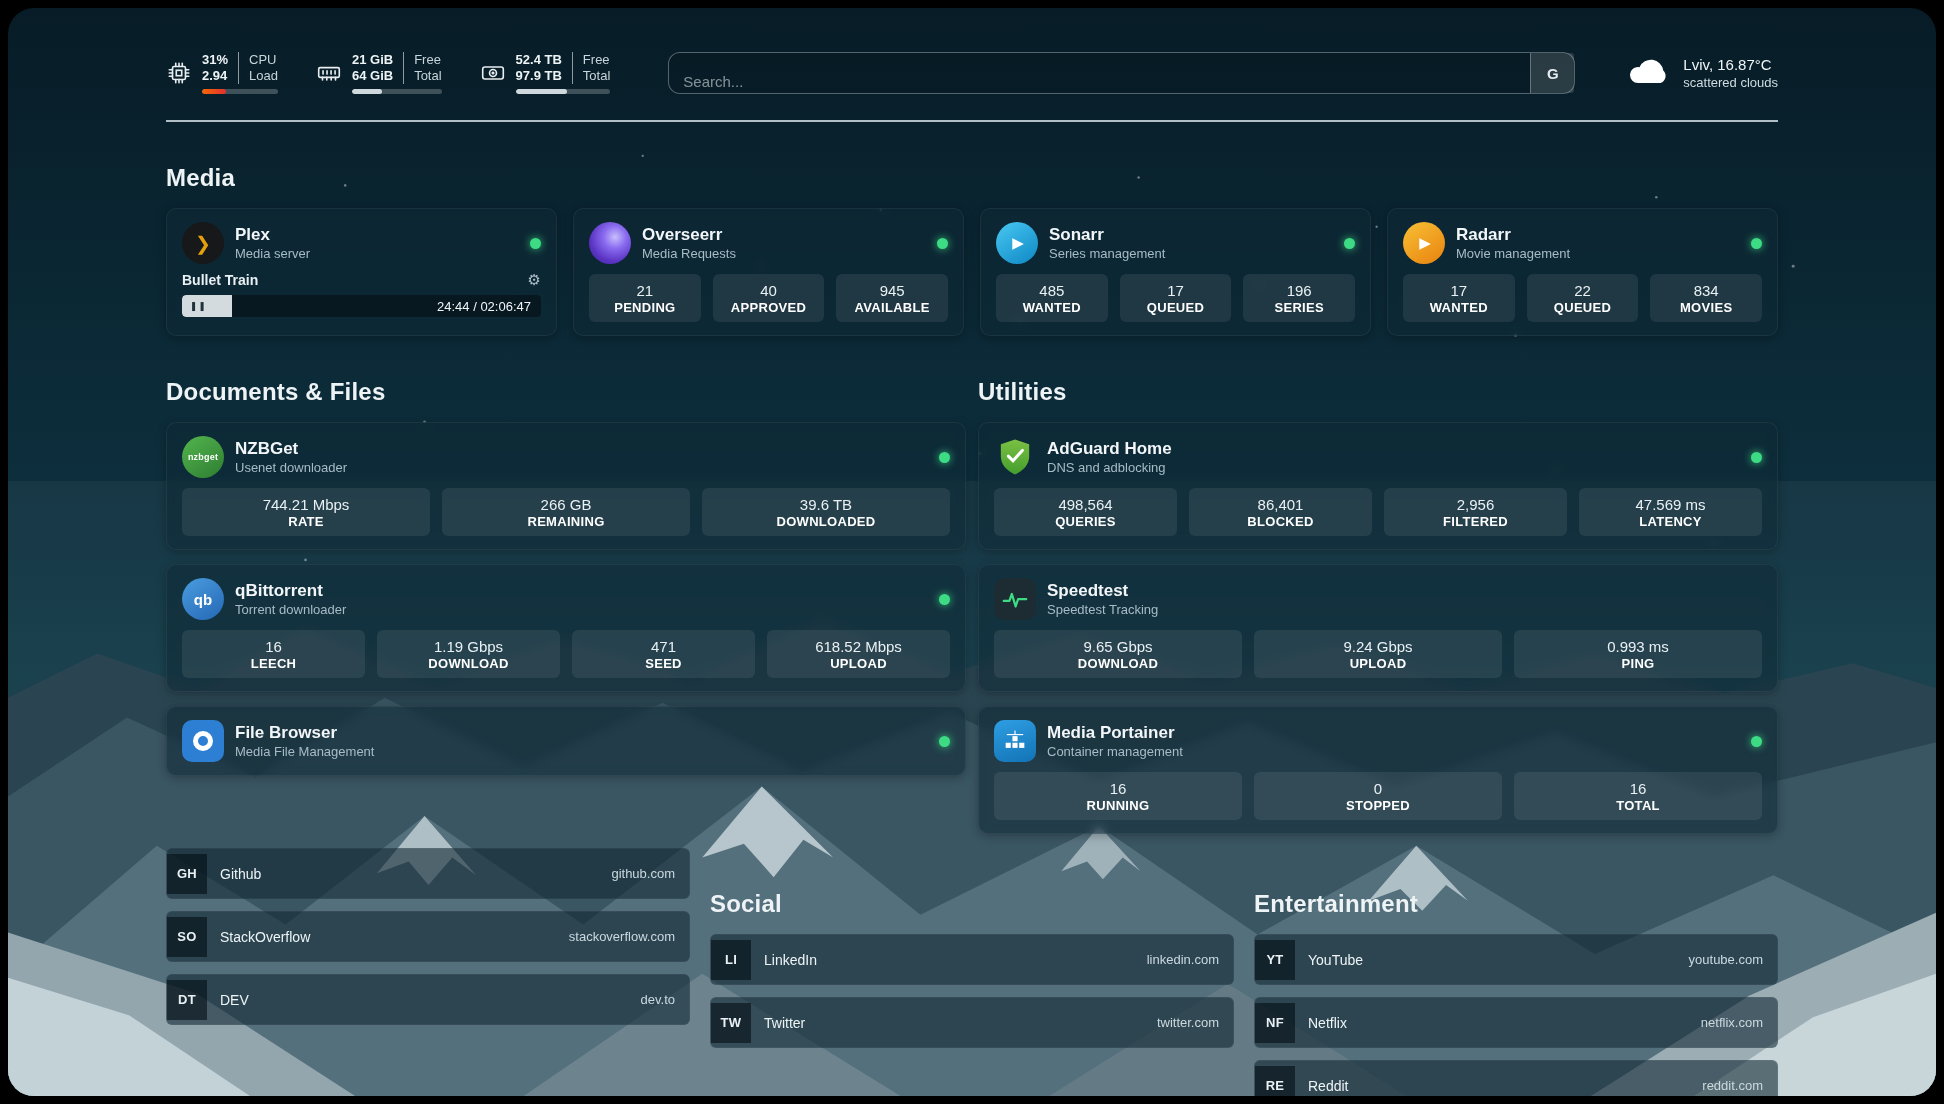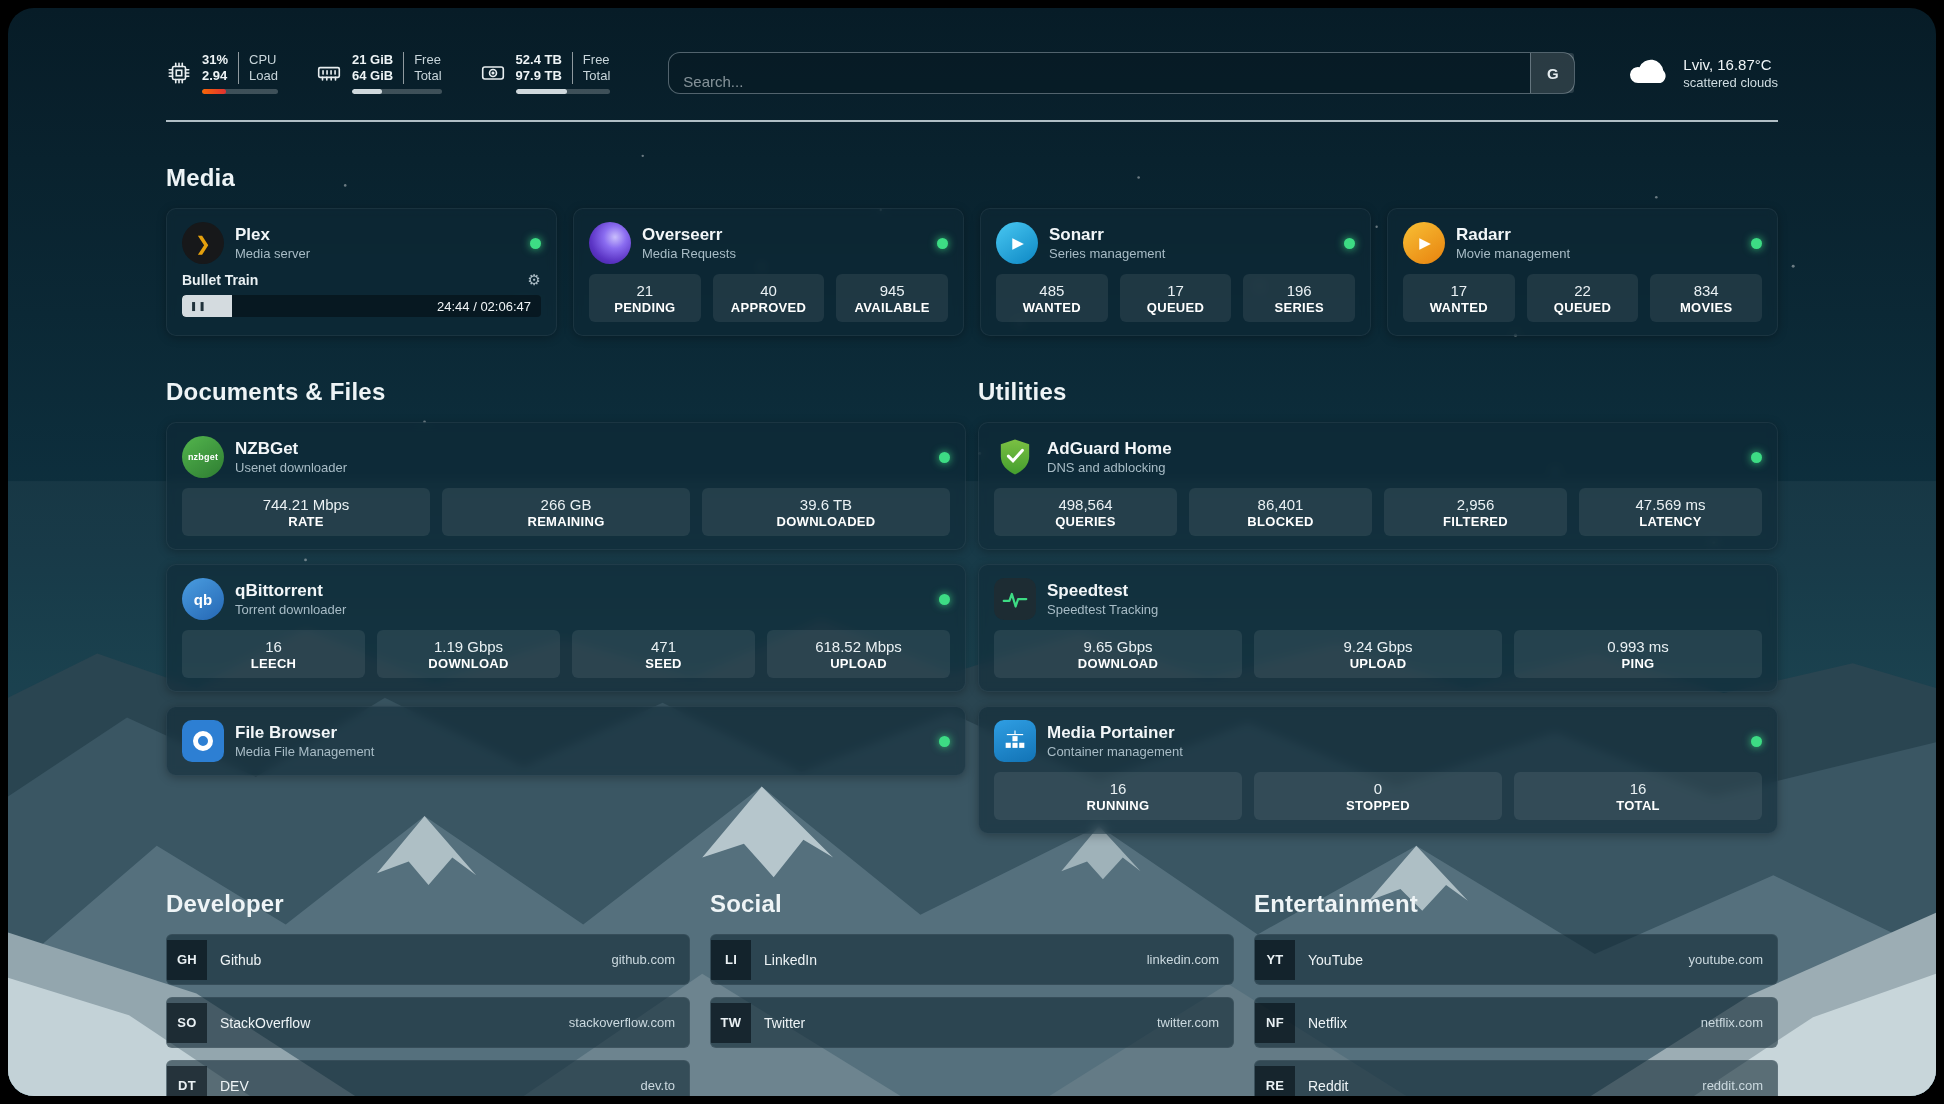--- a/index.html
+++ b/index.html
@@ -554,21 +554,20 @@
               <div class="stat-value">16</div>
               <div class="stat-label">TOTAL</div>
             </div>
           </div>
         </div>
       </section>
     </div>
 
     <div class="bm-grid">
       <section>
-        <h2 class="section-title">Developer</h2>
         <div class="bm-row">
           <span class="bm-badge">GH</span>
           <span class="bm-name">Github</span>
           <span class="bm-url">github.com</span>
         </div>
         <div class="bm-row">
           <span class="bm-badge">SO</span>
           <span class="bm-name">StackOverflow</span>
           <span class="bm-url">stackoverflow.com</span>
         </div>

